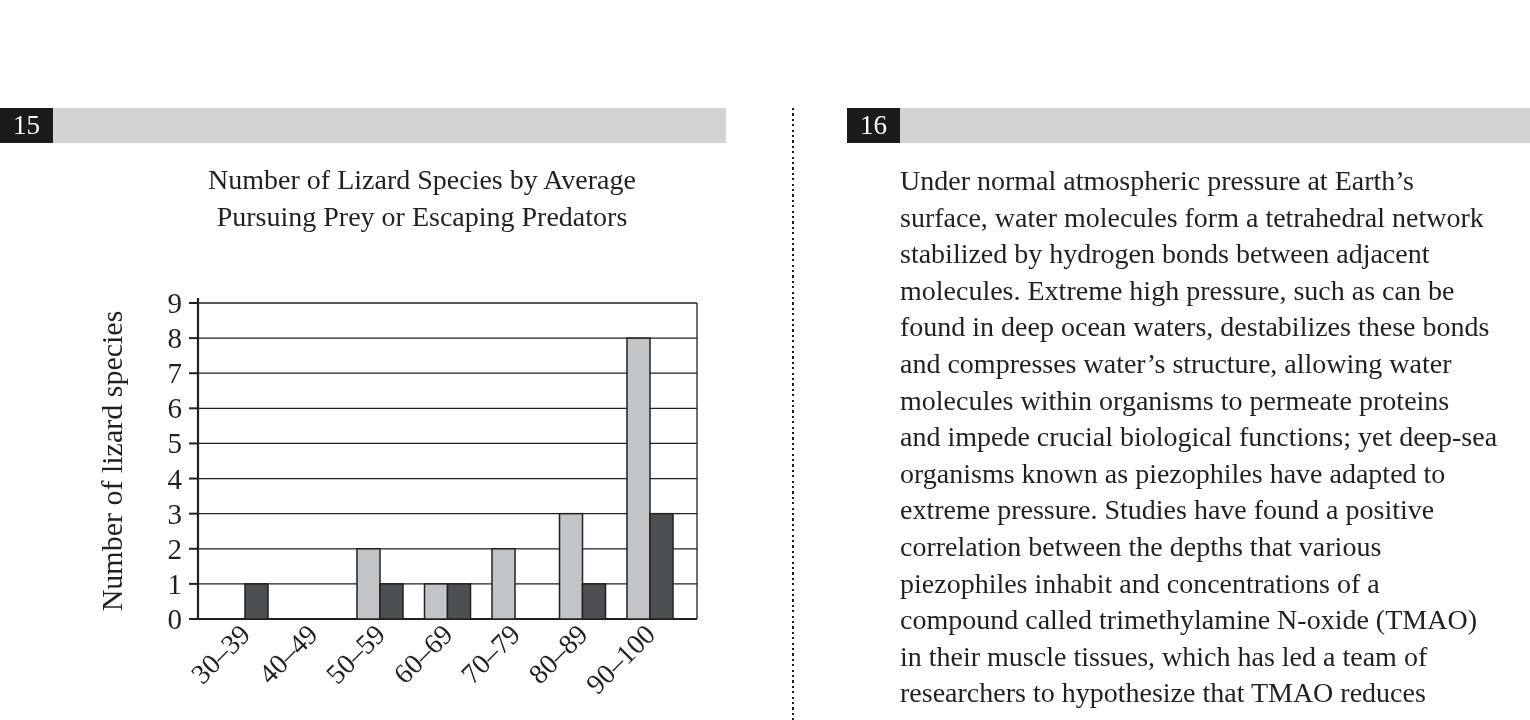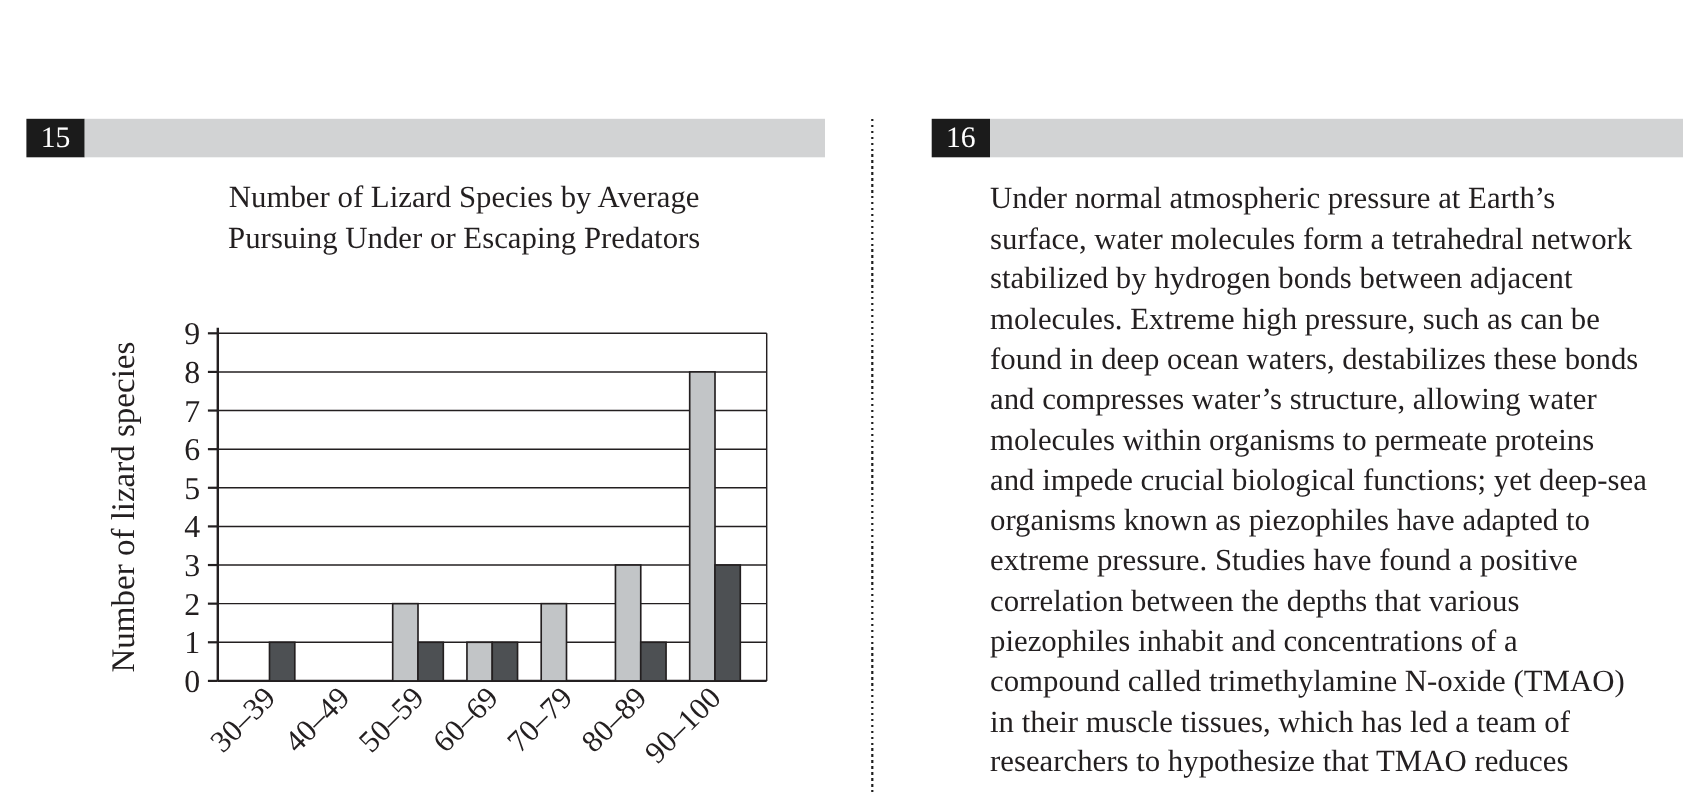--- a/index.html
+++ b/index.html
@@ -7,21 +7,21 @@
     width:1530px; height:720px; position:relative; overflow:hidden;
     background:#ffffff; font-family:"Liberation Serif", serif; color:#231f20;
   }
   .qheader { position:absolute; top:108px; height:35px; display:flex; }
   .qnum-box {
     width:53px; height:35px; background:#1b1b1b; color:#ffffff;
     display:flex; align-items:center; justify-content:center;
     font-size:27px;
   }
   .qbar { flex:1; background:#d2d3d4; height:35px; }
-  #q15-header { left:24px; width:726px; }
+  #q15-header { left:0; width:726px; }
   #q16-header { left:847px; width:683px;text-align:center; }
   #divider {
     position:absolute; left:792px; top:108px; bottom:0; width:2.4px;
     background:repeating-linear-gradient(to bottom, #1e1e1e 0 2.2px, transparent 2.2px 5.4px);
   }
   #chart-title {
     position:absolute; left:142px; top:161px; width:560px;
     text-align:center; font-size:28px; line-height:37px;
   }
   #chart-svg { position:absolute; left:0; top:140px; width:760px; height:580px; }
@@ -46,21 +46,21 @@
   <div class="qnum-box">
     <span>16</span>
   </div>
   <div class="qbar"></div>
 </div>
 
 <div id="divider"></div>
 
 <div id="chart-title">
   <div>Number of Lizard Species by Average</div>
-  <div>Pursuing Under or Escaping Predators</div>
+  <div>Pursuing Prey or Escaping Predators</div>
 </div>
 
 <svg id="chart-svg" viewBox="0 140 760 580">
     <line x1="198" y1="619" x2="697" y2="619" stroke="#231f20" stroke-width="2.2"></line>
     <line x1="189" y1="619" x2="198" y2="619" stroke="#231f20" stroke-width="2"></line>
     <text x="182" y="629" text-anchor="end" font-size="29">0</text>
     <line x1="198" y1="583.8888888888889" x2="697" y2="583.8888888888889" stroke="#231f20" stroke-width="1.3"></line>
     <line x1="189" y1="583.8888888888889" x2="198" y2="583.8888888888889" stroke="#231f20" stroke-width="2"></line>
     <text x="182" y="593.8888888888889" text-anchor="end" font-size="29">1</text>
     <line x1="198" y1="548.7777777777778" x2="697" y2="548.7777777777778" stroke="#231f20" stroke-width="1.3"></line>

